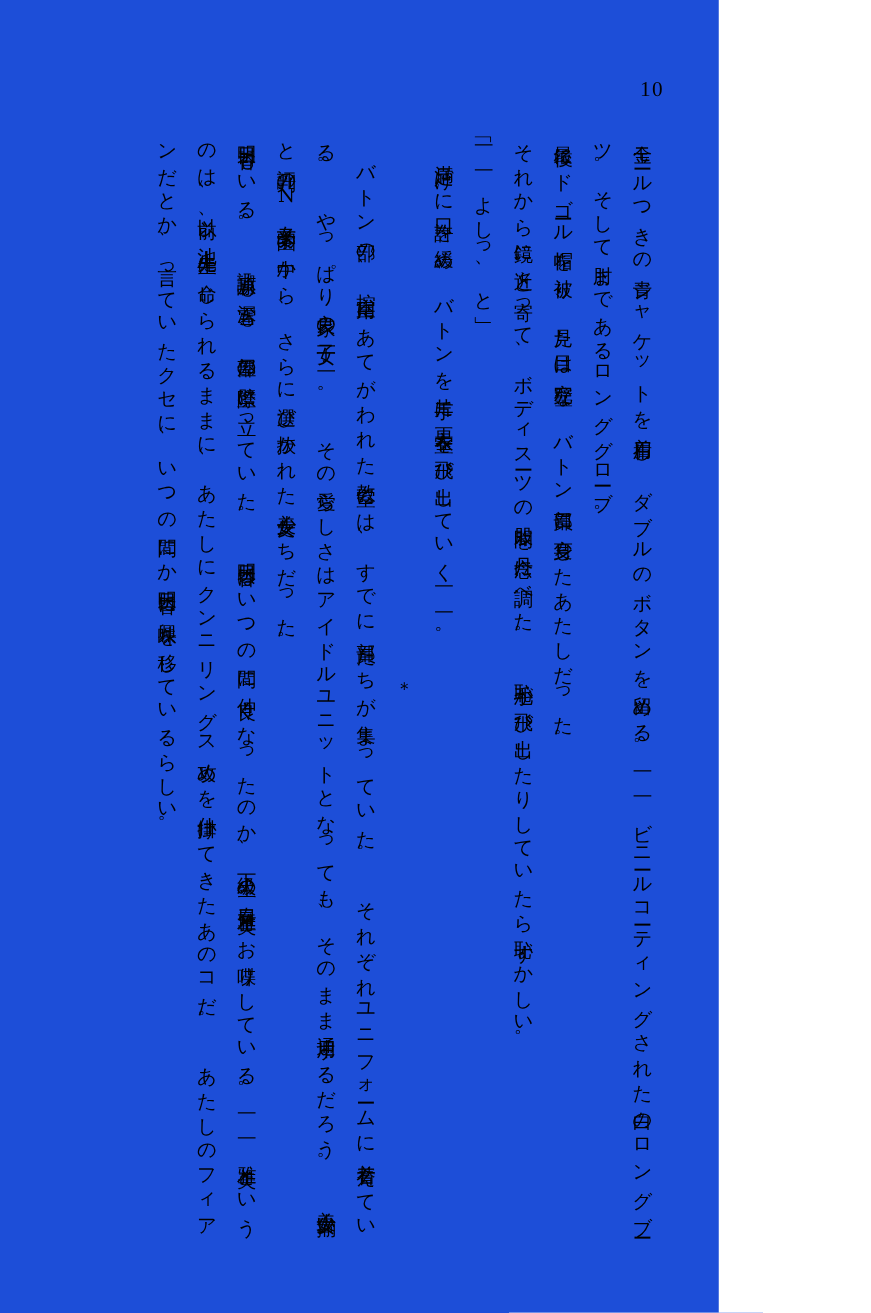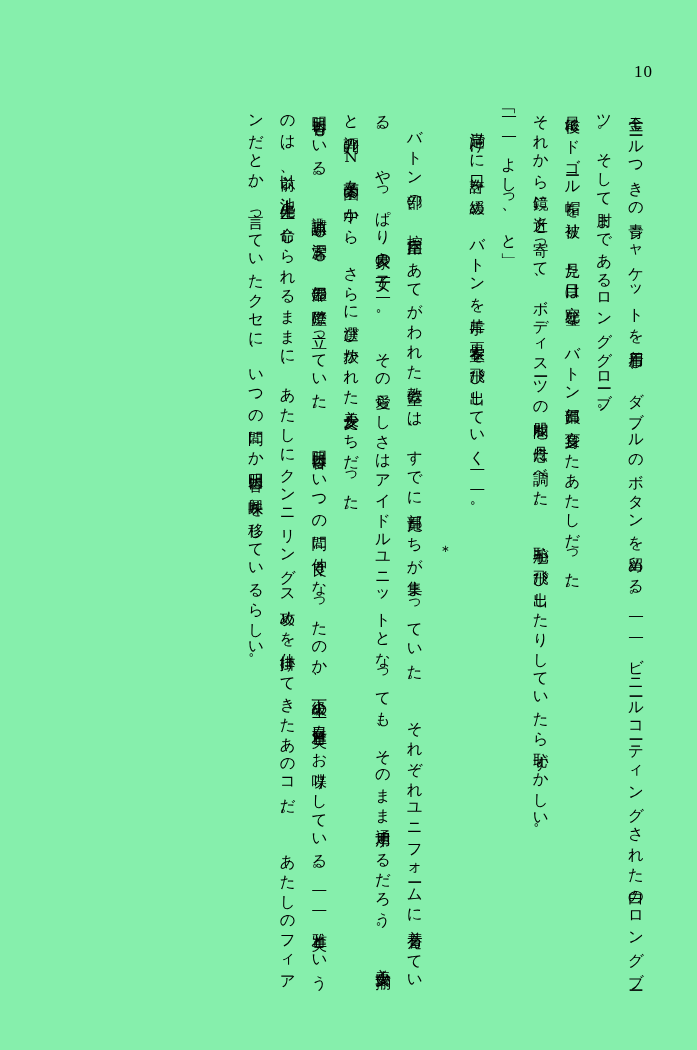--- a/index.html
+++ b/index.html
@@ -12,23 +12,23 @@
     height: 1050px;
     font-family: "DejaVu Serif", "Liberation Serif", serif;
     color: #000000;
     position: relative;
     overflow: hidden;
   }
 
   .page {
     position: absolute;
     left: 0; top: 0;
-    width: 697px;
+    width: 575px;
     height: 1050px;
-    background: #86efac;
+    background: #1d4ed8;
   }
 
   .page-number {
     position: absolute;
     top: 62px;
     right: 44px;
     font-size: 17px;
     font-family: "Liberation Serif", serif;
     letter-spacing: 1px;
   }

